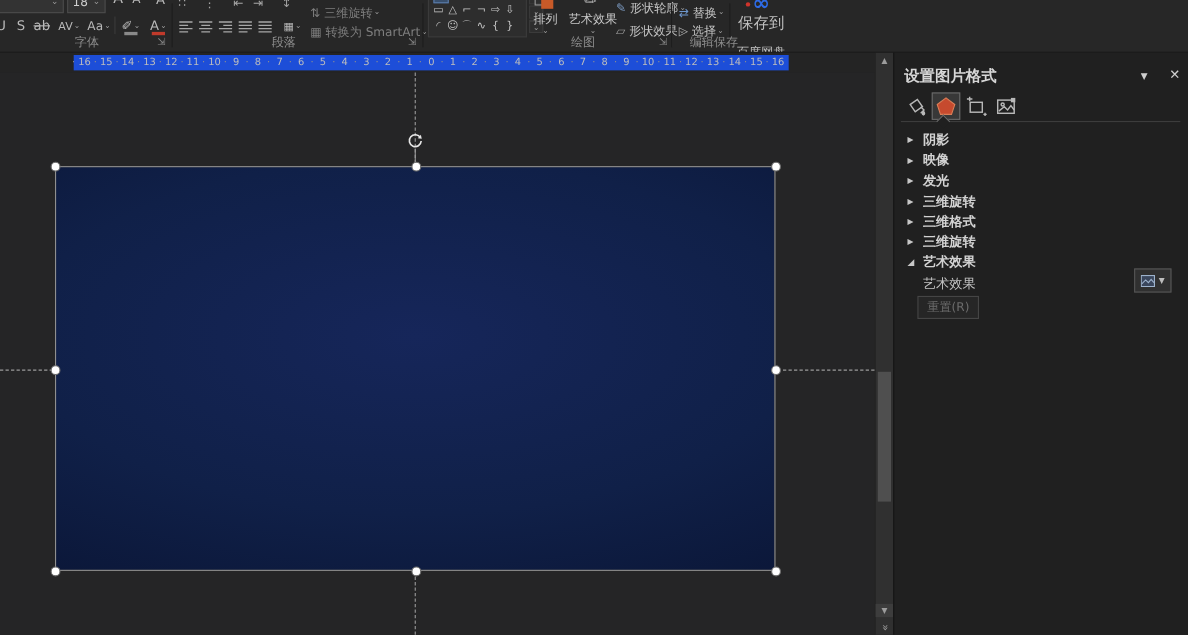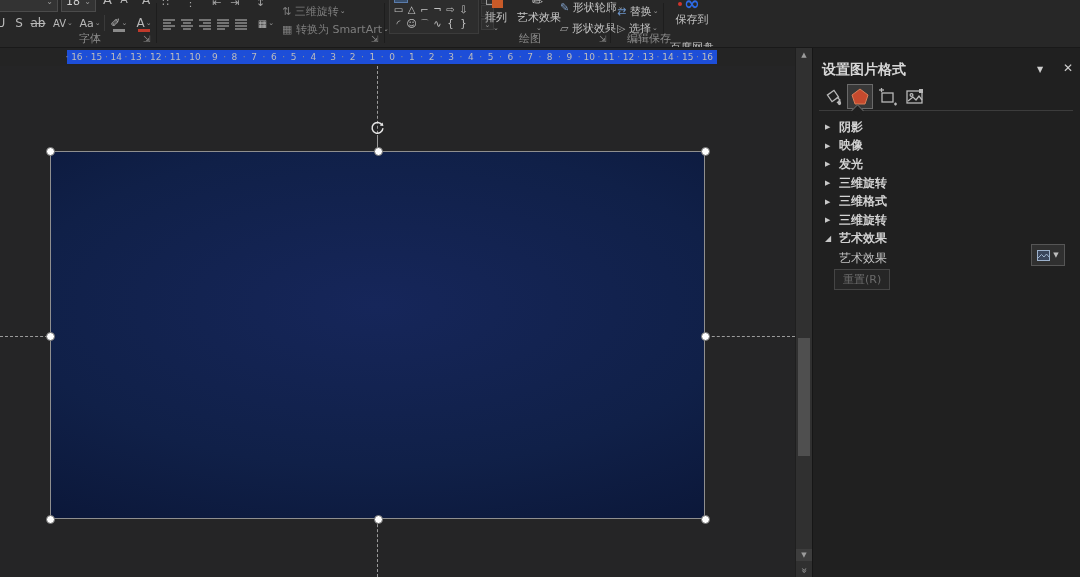--- a/index.html
+++ b/index.html
@@ -91,21 +91,21 @@
 
   <div class="rbtn row2" style="left:-5px;width:12px;">U</div>
   <div class="rbtn row2" style="left:12px;width:14px;">S</div>
   <div class="rbtn row2" style="left:29px;width:18px;text-decoration:line-through;">ab</div>
   <div class="rbtn row2" style="left:50px;width:26px;font-size:10px;"><span>AV</span><span class="rcaret">⌄</span></div>
   <div class="rbtn row2" style="left:78px;width:24px;font-size:11px;"><span>Aa</span><span class="rcaret">⌄</span></div>
   <div class="minisep" style="left:104px;"></div>
   <div class="rbtn row2" style="left:108px;width:22px;"><span>✐</span><span class="rcaret">⌄</span><span class="hlbar"></span></div>
   <div class="rbtn row2" style="left:133px;width:22px;"><span>A</span><span class="rcaret">⌄</span><span class="colorbar"></span></div>
 
-  <div class="grp-label" style="left:15px;width:150px;">字体</div>
+  <div class="grp-label" style="left:4px;width:150px;">字体</div>
   <div class="launcher" style="left:143px;">⇲</div>
   <div class="vsep" style="left:156px;"></div>
 
   <div class="cut-ico" style="left:162px;">∷</div>
   <div class="cut-ico" style="left:185px;">⋮</div>
   <div class="cut-ico" style="left:212px;">⇤</div>
   <div class="cut-ico" style="left:230px;">⇥</div>
   <div class="cut-ico" style="left:256px;">↕</div>
 
   <span class="alico" style="left:162px;"><svg width="14" height="13">
@@ -146,20 +146,21 @@
           <line x1="1" y1="5" x2="13" y2="5"></line>
           <line x1="1" y1="8" x2="13" y2="8"></line>
           <line x1="1" y1="11" x2="13" y2="11"></line>
         </g>
       </svg></span>
   <div class="rbtn row2" style="left:254px;width:24px;font-size:10px;"><span>▦</span><span class="rcaret">⌄</span></div>
 
   <div class="abs dimtxt" style="left:282px;top:4px;"><span>⇅</span> <span>三维旋转</span><span class="rcaret">⌄</span></div>
   <div class="abs dimtxt" style="left:282px;top:22px;"><span>▦</span> <span>转换为 SmartArt</span><span class="rcaret">⌄</span></div>
 
+  <div class="grp-label" style="left:158px;width:200px;">段落</div>
   <div class="launcher" style="left:371px;">⇲</div>
   <div class="vsep" style="left:384px;"></div>
 
   <div id="gallery">
     <div class="gsel"></div>
     <div class="grow1" style="top:10px;">
         <span class="gcell">▭</span>
         <span class="gcell">△</span>
         <span class="gcell">⌐</span>
         <span class="gcell">¬</span>
@@ -200,21 +201,21 @@
   <div class="vsep" style="left:610px;"></div>
 
   <div class="abs entxt" style="left:617px;top:4px;"><span style="color:#6d96cc;">⇄</span> <span>替换</span><span class="rcaret">⌄</span></div>
   <div class="abs entxt" style="left:617px;top:21px;"><span style="color:#b0b0b0;">▷</span> <span>选择</span><span class="rcaret">⌄</span></div>
   <div class="grp-label" style="left:612px;width:52px;">编辑</div>
   <div class="vsep" style="left:663px;"></div>
 
   <div class="abs" style="left:664px;top:0;width:56px;height:47px;">
     <span class="abs" style="left:0;top:-8px;width:56px;text-align:center;font-size:19px;color:#2E6BE6;font-weight:bold;">∞</span>
     <span class="abs" style="left:14px;top:2px;width:4px;height:4px;border-radius:50%;background:#d0342b;"></span>
-    <span class="abs" style="left:0;top:12px;width:56px;text-align:center;font-size:11px;color:#c0c0c0;">保存到</span>
+    <span class="abs" style="left:0;top:12px;width:56px;text-align:center;font-size:14px;color:#c0c0c0;">保存到</span>
     <span class="abs" style="left:0;top:24px;width:56px;text-align:center;font-size:11px;color:#c0c0c0;margin-top:16px;">百度网盘</span>
   </div>
   <div class="grp-label" style="left:632px;width:56px;">保存</div>
 </div>
 
 <div id="ruler">
   <div id="ruler-band">
 
   <span class="rcell">16</span>
       <span class="rcell">15</span>

